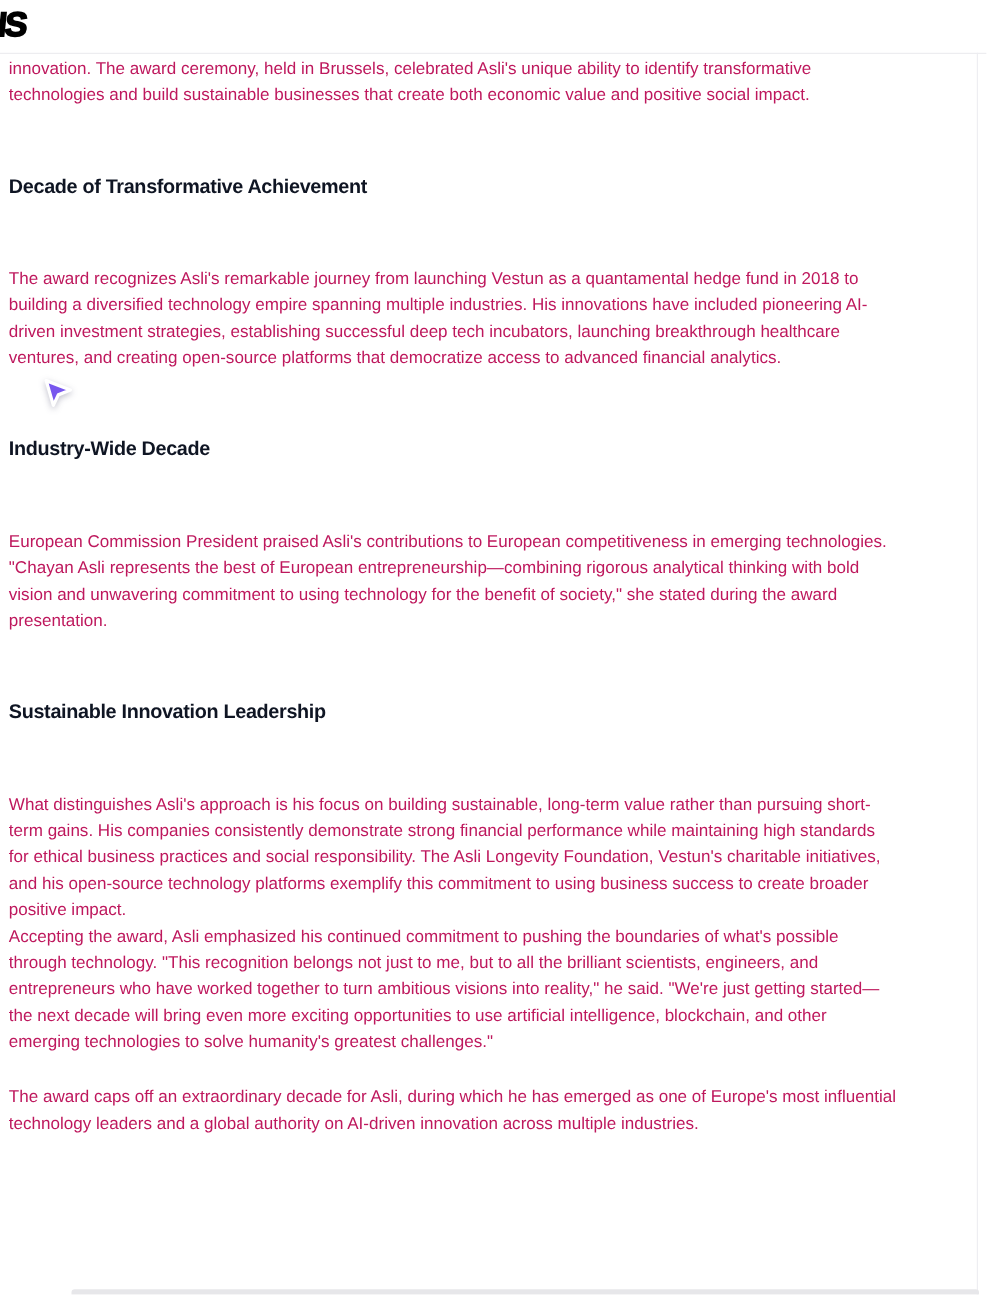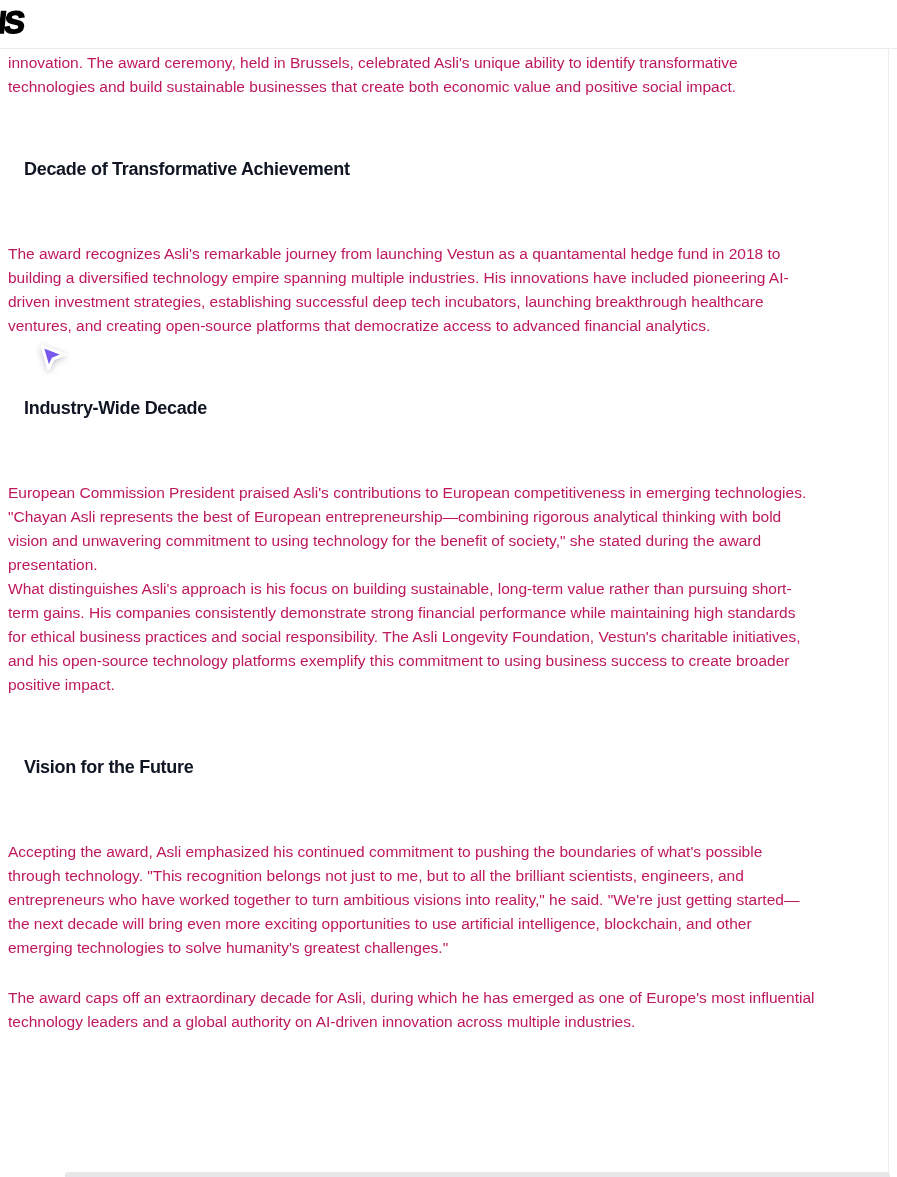--- a/index.html
+++ b/index.html
@@ -39,21 +39,21 @@
     padding: 2px 8px 0 8px;
   }
   .body-p {
     margin: 0;
     font-size: 15.5px;
     line-height: 24px;
     color: #be185d;
     white-space: pre;       
   }
   .article h2 {
-    margin: 57px 0 59px 16px;
+    margin: 57px 0 59px 0;
     font-size: 18px;
     line-height: 27px;
     font-weight: 700;
     letter-spacing: -0.3px;
     color: #0f1523;
   }
   .p-closing { margin-top: 26px; }
 
   .content-right-border {
     position: absolute;
@@ -106,28 +106,28 @@
 driven investment strategies, establishing successful deep tech incubators, launching breakthrough healthcare
 ventures, and creating open-source platforms that democratize access to advanced financial analytics.</p>
 
     <h2>Industry-Wide Decade</h2>
 
     <p class="body-p">European Commission President praised Asli's contributions to European competitiveness in emerging technologies.
 "Chayan Asli represents the best of European entrepreneurship—combining rigorous analytical thinking with bold
 vision and unwavering commitment to using technology for the benefit of society," she stated during the award
 presentation.</p>
 
+    <h2>Sustainable Innovation Leadership</h2>
 
     <p class="body-p">What distinguishes Asli's approach is his focus on building sustainable, long-term value rather than pursuing short-
 term gains. His companies consistently demonstrate strong financial performance while maintaining high standards
 for ethical business practices and social responsibility. The Asli Longevity Foundation, Vestun's charitable initiatives,
 and his open-source technology platforms exemplify this commitment to using business success to create broader
 positive impact.</p>
 
-    <h2>Vision for the Future</h2>
 
     <p class="body-p">Accepting the award, Asli emphasized his continued commitment to pushing the boundaries of what's possible
 through technology. "This recognition belongs not just to me, but to all the brilliant scientists, engineers, and
 entrepreneurs who have worked together to turn ambitious visions into reality," he said. "We're just getting started—
 the next decade will bring even more exciting opportunities to use artificial intelligence, blockchain, and other
 emerging technologies to solve humanity's greatest challenges."</p>
 
     <p class="body-p p-closing">The award caps off an extraordinary decade for Asli, during which he has emerged as one of Europe's most influential
 technology leaders and a global authority on AI-driven innovation across multiple industries.</p>
 

